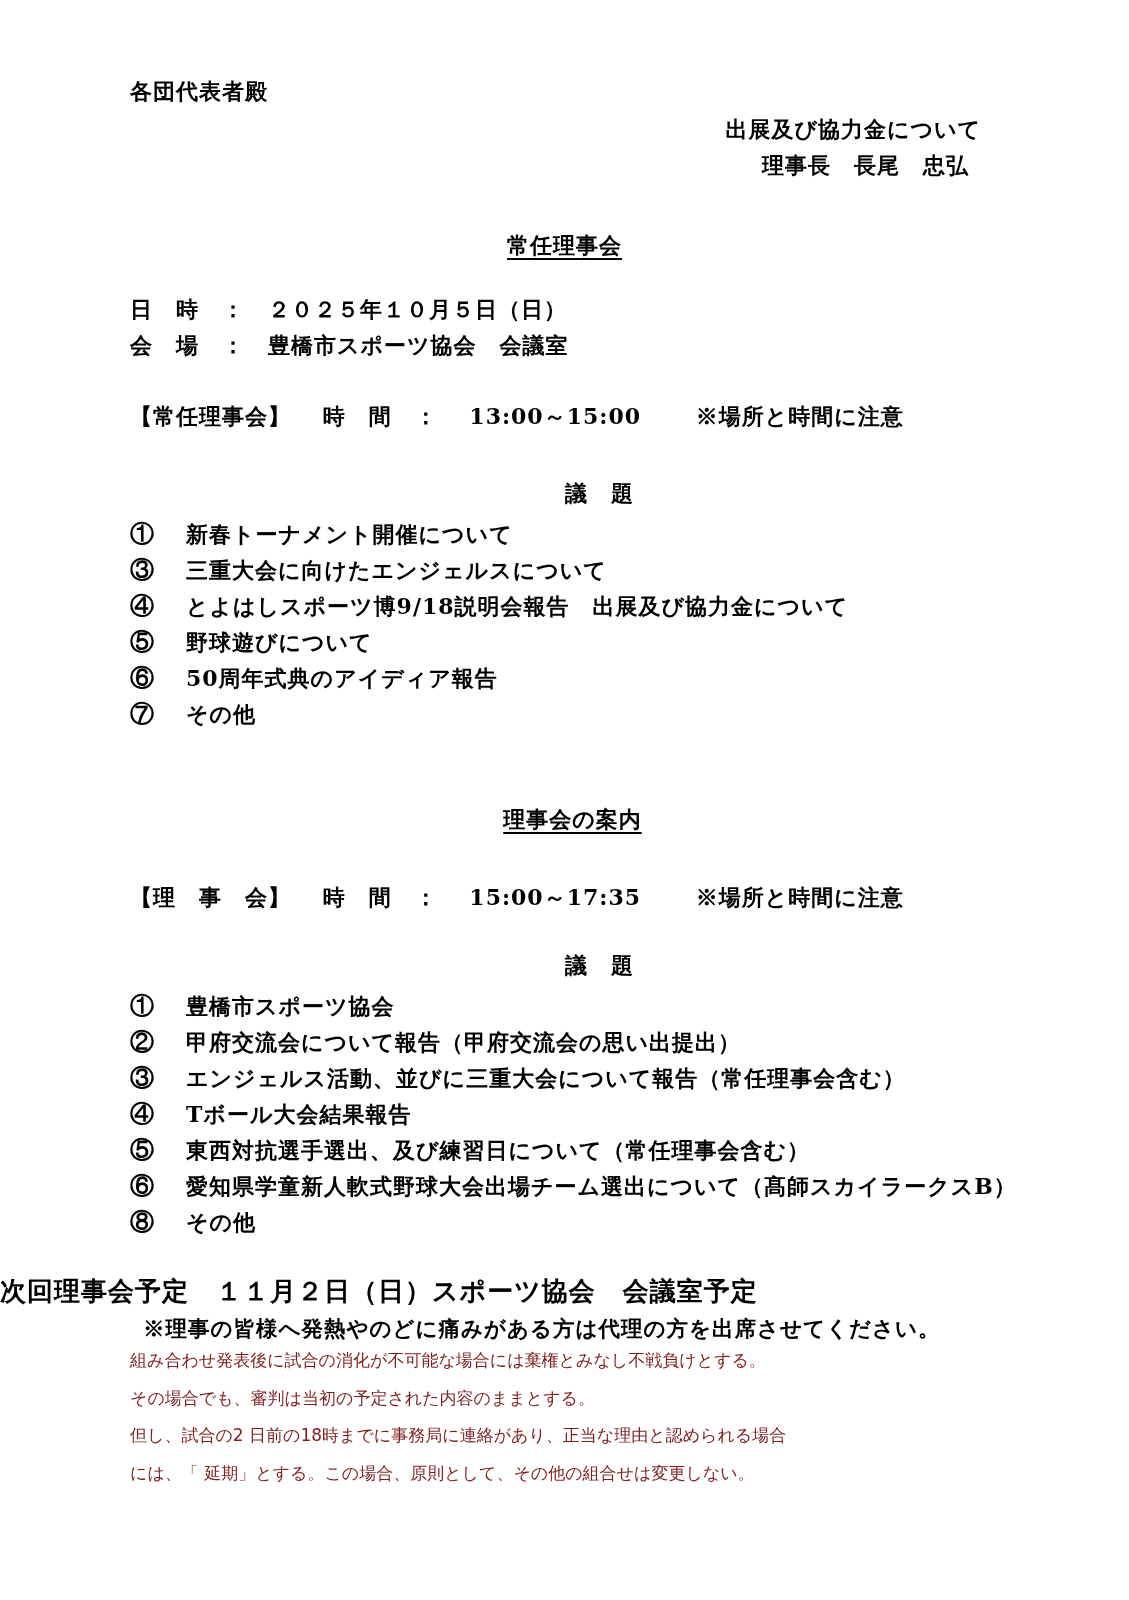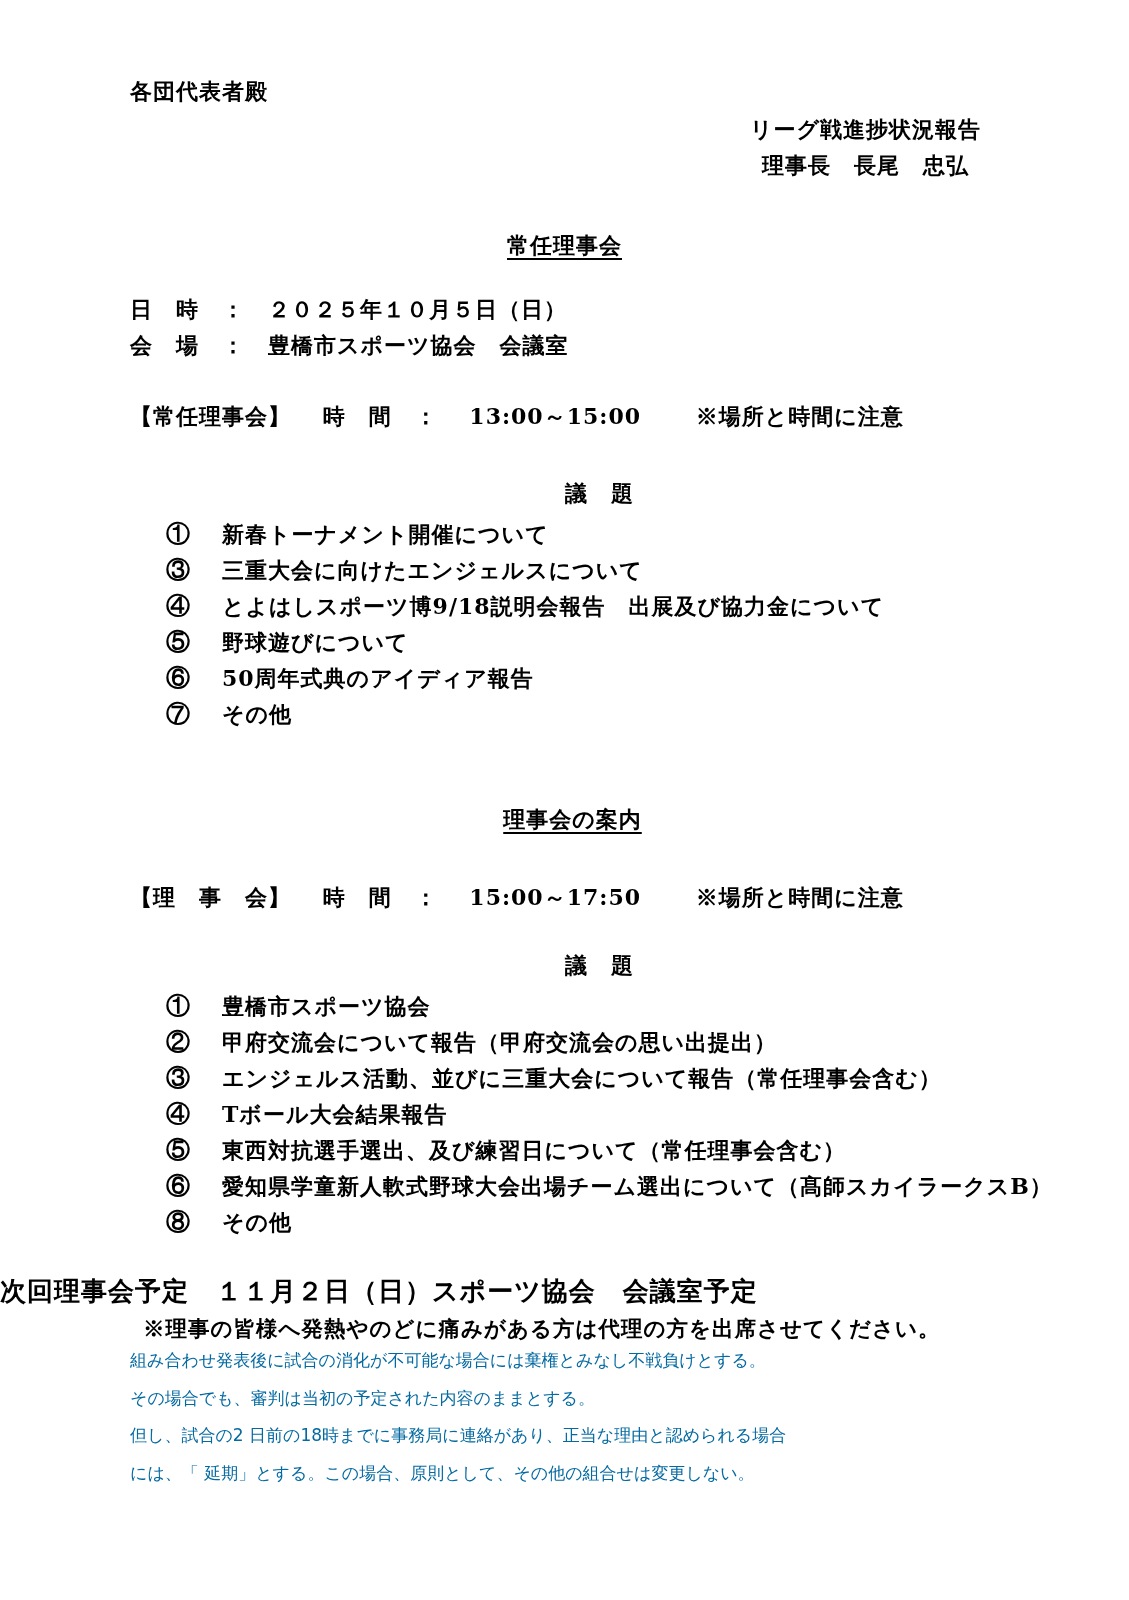--- a/index.html
+++ b/index.html
@@ -43,21 +43,20 @@
     left: 0; width: 100%;
     text-align: center;
     margin-left: 35px;
   }
   .heading1    { top: 480px; }
   .heading2    { top: 952px; }
   .agenda-list {
     position: absolute;
     left: 130px;
     right: 40px;
-    margin-left: 36px;
   }
   .list1 { top: 516px; }
   .list2 { top: 988px; }
   .agenda-row {
     height: 36px;
     line-height: 36px;
     font-weight: bold;
     font-size: 22px;
     letter-spacing: 1px;
     white-space: pre;
@@ -80,37 +79,37 @@
     left: 143px;
     font-size: 21.5px;
   }
   .rules {
     position: absolute;
     top: 1342px;
     left: 130px;
     right: 60px;
     font-family: "DejaVu Sans", "Liberation Sans", sans-serif;
     font-weight: normal;
-    color: #0369a1;
+    color: #7f1d1d;
     font-size: 17px;
   }
   .rule-row {
     height: 37.5px;
     line-height: 37.5px;
     white-space: pre;
   }
 </style>
 </head>
 <body>
 
 <div class="page">
 
   <div class="line recipient">各団代表者殿</div>
 
-  <div class="line org">リーグ戦進捗状況報告</div>
+  <div class="line org">出展及び協力金について</div>
 
   <div class="line chairman">理事長　長尾　忠弘</div>
 
   <div class="line title-center title1">常任理事会</div>
 
   <div class="line date-line">日　時　：　２０２５年１０月５日（日）</div>
 
   <div class="line venue-line">会　場　：　豊橋市スポーツ協会　会議室</div>
 
   <div class="line time1">【常任理事会】　 時　間　：　 13:00～15:00　　 ※場所と時間に注意</div>
@@ -121,21 +120,21 @@
     <div class="agenda-row"><span class="agenda-num">①</span><span>新春トーナメント開催について</span></div>
     <div class="agenda-row"><span class="agenda-num">③</span><span>三重大会に向けたエンジェルスについて</span></div>
     <div class="agenda-row"><span class="agenda-num">④</span><span>とよはしスポーツ博9/18説明会報告　出展及び協力金について</span></div>
     <div class="agenda-row"><span class="agenda-num">⑤</span><span>野球遊びについて</span></div>
     <div class="agenda-row"><span class="agenda-num">⑥</span><span>50周年式典のアイディア報告</span></div>
     <div class="agenda-row"><span class="agenda-num">⑦</span><span>その他</span></div>
   </div>
 
   <div class="line title-center title2">理事会の案内</div>
 
-  <div class="line time2">【理　事　会】　 時　間　：　 15:00～17:50　　 ※場所と時間に注意</div>
+  <div class="line time2">【理　事　会】　 時　間　：　 15:00～17:35　　 ※場所と時間に注意</div>
 
   <div class="line agenda-heading heading2">議　題</div>
 
   <div class="agenda-list list2">
     <div class="agenda-row"><span class="agenda-num">①</span><span>豊橋市スポーツ協会</span></div>
     <div class="agenda-row"><span class="agenda-num">②</span><span>甲府交流会について報告（甲府交流会の思い出提出）</span></div>
     <div class="agenda-row"><span class="agenda-num">③</span><span>エンジェルス活動、並びに三重大会について報告（常任理事会含む）</span></div>
     <div class="agenda-row"><span class="agenda-num">④</span><span>Tボール大会結果報告</span></div>
     <div class="agenda-row"><span class="agenda-num">⑤</span><span>東西対抗選手選出、及び練習日について（常任理事会含む）</span></div>
     <div class="agenda-row"><span class="agenda-num">⑥</span><span>愛知県学童新人軟式野球大会出場チーム選出について（髙師スカイラークスB）</span></div>

